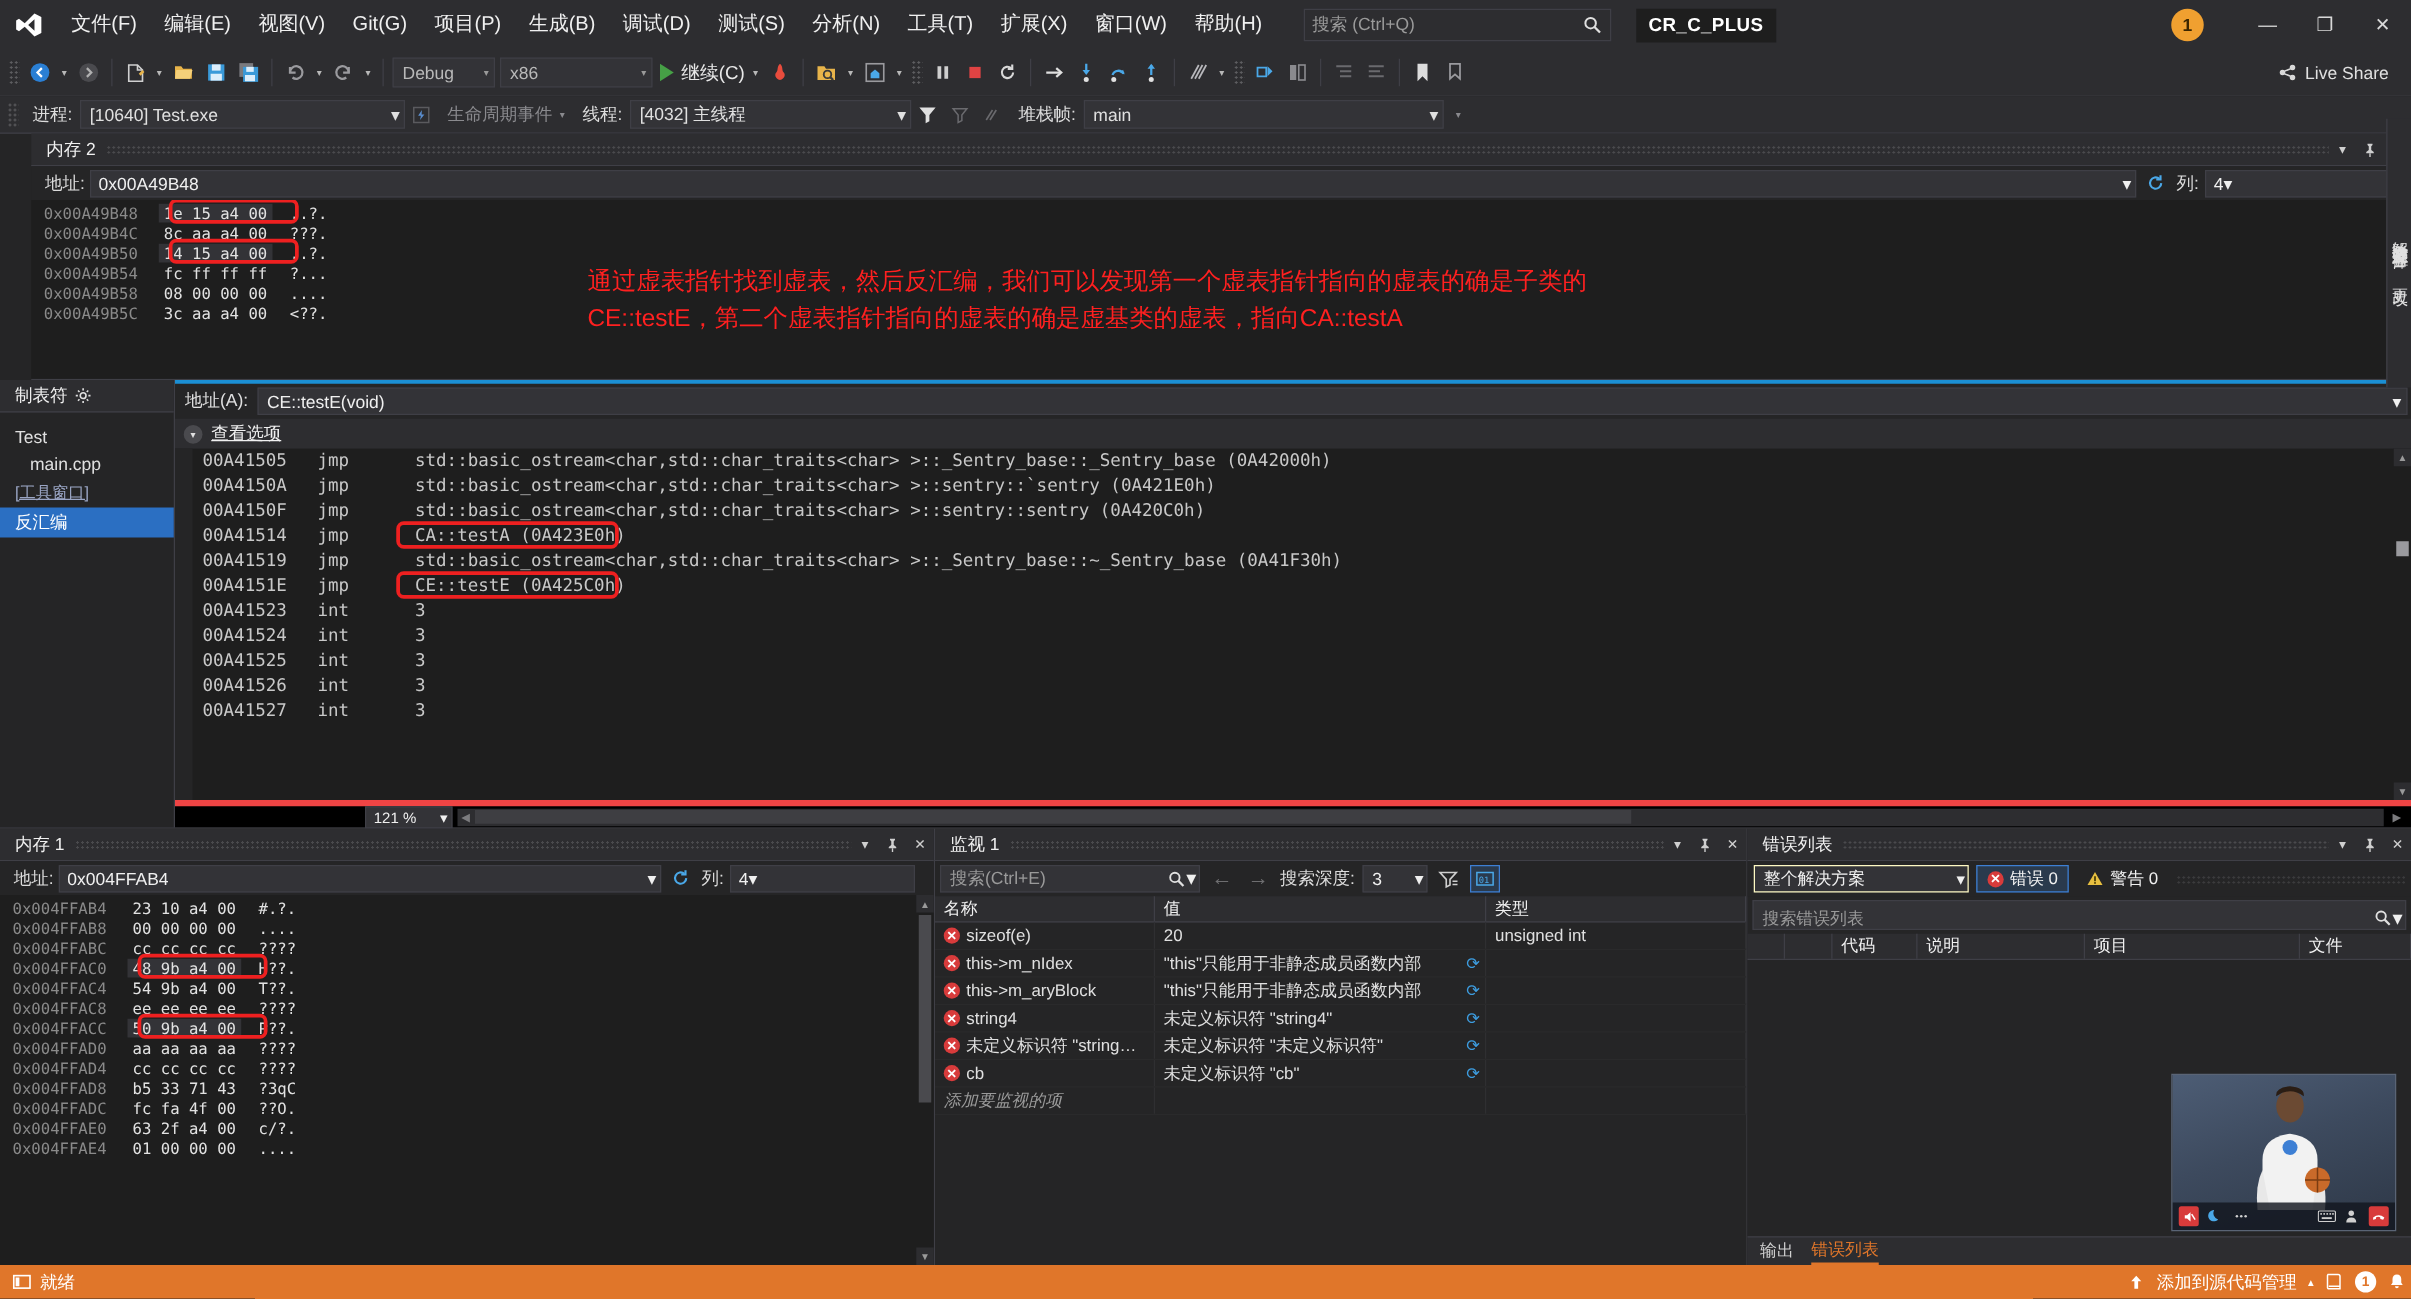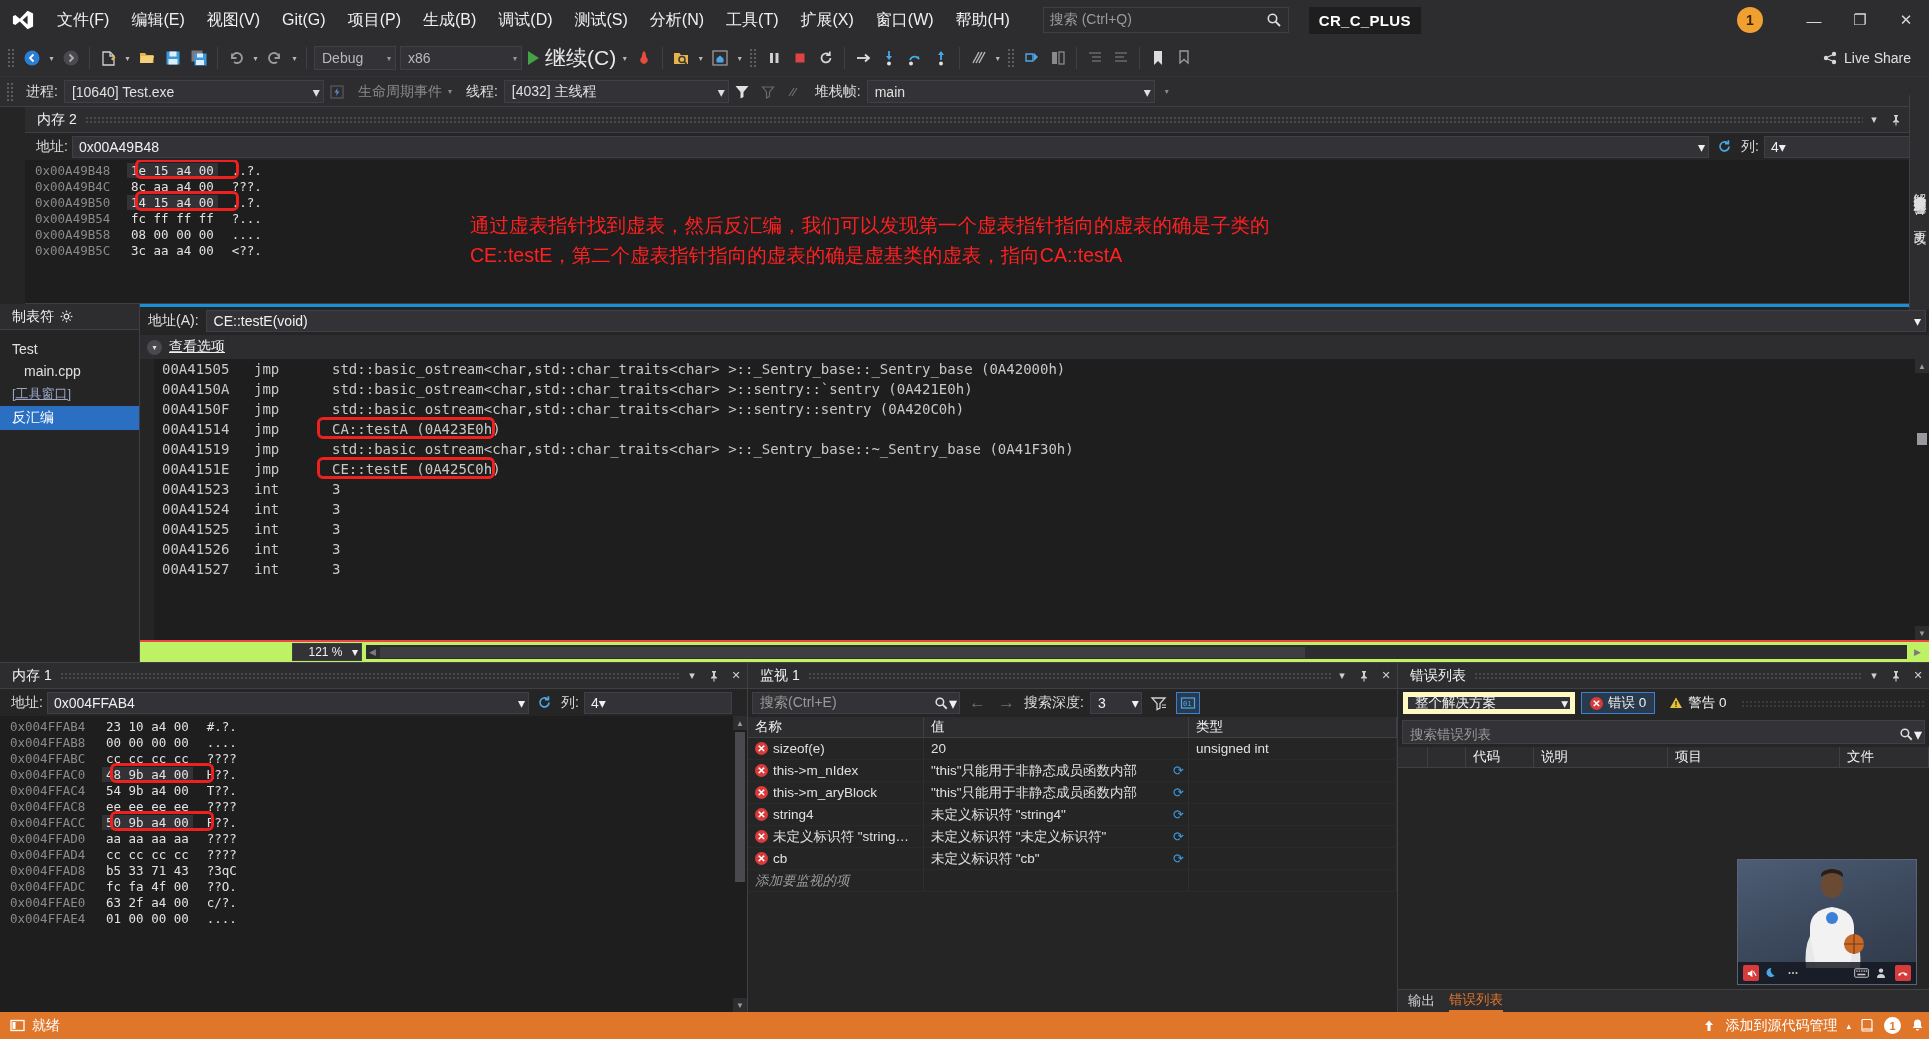--- a/index.html
+++ b/index.html
@@ -35,21 +35,21 @@
     background-size: 4px 4px; opacity: .75; }
   .tbtn { width: 26px; height: 26px; display: flex; align-items: center; justify-content: center; border-radius: 2px; }
   .carat { width: 13px; height: 26px; display: flex; align-items: center; justify-content: center; color: #b8b8b8; font-size: 8px; }
   .sep { width: 1px; height: 22px; background: #3f3f46; margin: 0 5px; }
   .combo { height: 24px; background: #333337; border: 1px solid #3f3f46; display: flex; align-items: center;
            padding: 0 4px 0 7px; font-size: 14px; color: #b9b9b9; margin: 0 2px; }
   .combo .cv { flex: 1; white-space: nowrap; overflow: hidden; }
   .combo .cd { color: #9a9a9a; font-size: 8px; padding-left: 6px; }
   .runbtn { display: flex; align-items: center; height: 26px; padding: 0 2px 0 4px; }
   .runbtn .tri { width: 0; height: 0; border-left: 11px solid #46a046; border-top: 7px solid transparent; border-bottom: 7px solid transparent; margin-right: 6px; }
-  .runbtn .lbl { font-size: 21px; color: #e8e8e8; }
+  .runbtn .lbl { font-size: 15px; color: #e8e8e8; }
   .liveshare { display: flex; align-items: center; font-size: 14px; color: #e0e0e0; margin-right: 14px; gap: 6px; }
 
   
   .debugbar { height: 30px; background: #2d2d30; display: flex; align-items: center; padding: 0 3px; flex: none; border-bottom: 1px solid #3f3f46; }
   .dlabel { font-size: 14px; color: #dcdcdc; margin: 0 6px 0 8px; white-space: nowrap; }
   .dcombo { height: 23px; background: #333337; border: 1px solid #3f3f46; display: flex; align-items: center;
             padding: 0 3px 0 7px; font-size: 14px; color: #e0e0e0; }
   .dcombo .dv { flex: 1; white-space: nowrap; overflow: hidden; }
 
   
@@ -101,21 +101,21 @@
   .viewopts { height: 24px; display: flex; align-items: center; gap: 7px; padding-left: 7px; flex: none; background: #2d2d30; }
   .chev-circle { width: 15px; height: 15px; border-radius: 50%; background: #4a4a4e; color: #e0e0e0;
                  font-size: 8px; display: flex; align-items: center; justify-content: center; }
   .viewopts .vl { font-size: 14px; color: #f0f0f0; text-decoration: underline; }
   .code { flex: 1; overflow: hidden; background: #1e1e1e; position: relative;
           font-family: "DejaVu Sans Mono", monospace; border-left: 14px solid #252526; }
   .codeline { display: flex; height: 20px; align-items: center; font-size: 14px; color: #c8c8c8; white-space: nowrap; padding-left: 8px; }
   .c-addr { width: 92px; flex: none; color: #c8c8c8; }
   .c-mn { width: 78px; flex: none; color: #c8c8c8; }
   .c-op { color: #c8c8c8; }
-  .statusline { height: 22px; display: flex; align-items: center; background: #bef264; flex: none; border-top: 2px solid #ef4444; text-align: center; }
+  .statusline { height: 22px; display: flex; align-items: center; background: #000000; flex: none; border-top: 5px solid #ef4444; }
   .zoomsel { width: 70px; height: 18px; margin-left: 152px; background: #333337; border: 1px solid #3f3f46;
              display: flex; align-items: center; padding: 0 3px 0 6px; font-size: 12px; color: #f0f0f0; }
   .hscroll { flex: 1; height: 14px; margin: 0 4px; background: #2d2d30; position: relative; display: flex; align-items: center; }
   .hs-thumb { position: absolute; left: 14px; width: 60%; height: 11px; background: #3e3e42; }
   .arrow-l, .arrow-r { color: #7b7b7e; font-size: 9px; padding: 0 3px; }
 
   
   .vscroll { width: 14px; background: #1e1e1e; flex: none; position: relative; }
   .vs-thumb { position: absolute; left: 2px; width: 10px; background: #4a4a4e; }
   .vs-arrow { position: absolute; left: 0; width: 14px; height: 14px; color: #9a9a9a; font-size: 8px;
@@ -136,21 +136,21 @@
   .wtr { display: flex; height: 22px; border-bottom: 1px solid #2a2a2b; align-items: center; }
   .wtd { font-size: 13.5px; color: #e0e0e0; padding-left: 7px; display: flex; align-items: center; gap: 5px;
          white-space: nowrap; overflow: hidden; border-right: 1px solid #2f2f31; height: 100%; }
   .err-ico { width: 13px; height: 13px; border-radius: 50%; background: #d83b3b; color: #fff; font-size: 10px;
              display: flex; align-items: center; justify-content: center; flex: none; font-weight: bold; }
   .refresh-ico { color: #3d9de0; font-size: 13px; }
   .wtr.add { font-style: italic; color: #9a9a9a; }
 
   
   .el-toolbar { height: 28px; display: flex; align-items: center; gap: 6px; padding: 0 5px; flex: none; background: #252526; }
-  .el-scope { width: 172px; height: 22px; background: #333337; border: 5px solid #fef9c3; display: flex; align-items: center;
+  .el-scope { width: 172px; height: 22px; background: #333337; border: 1px solid #fef9c3; display: flex; align-items: center;
               padding: 0 2px 0 7px; font-size: 13.5px; color: #f0f0f0; }
   .chipbox { height: 22px; display: flex; align-items: center; gap: 5px; padding: 0 8px; font-size: 13.5px; color: #f0f0f0; }
   .chipbox.active { border: 1px solid #3d7fd4; background: #2a3a4d; }
   .el-search { height: 24px; margin: 3px 4px; background: #333337; border: 1px solid #3f3f46; display: flex; align-items: center;
                padding: 5px 2px 0 7px; flex: none; }
   .el-search .ph { flex: 1; font-size: 13.5px; color: #9a9a9a; }
   .elthead { display: flex; height: 21px; background: #2d2d30; border-bottom: 1px solid #3f3f46; flex: none; }
   .elth { font-size: 13.5px; color: #f0f0f0; padding-left: 7px; display: flex; align-items: center; border-right: 1px solid #3f3f46; }
   .el-body { flex: 1; background: #252526; }
   .el-tabs { height: 23px; display: flex; align-items: center; gap: 14px; padding-left: 10px; flex: none;

